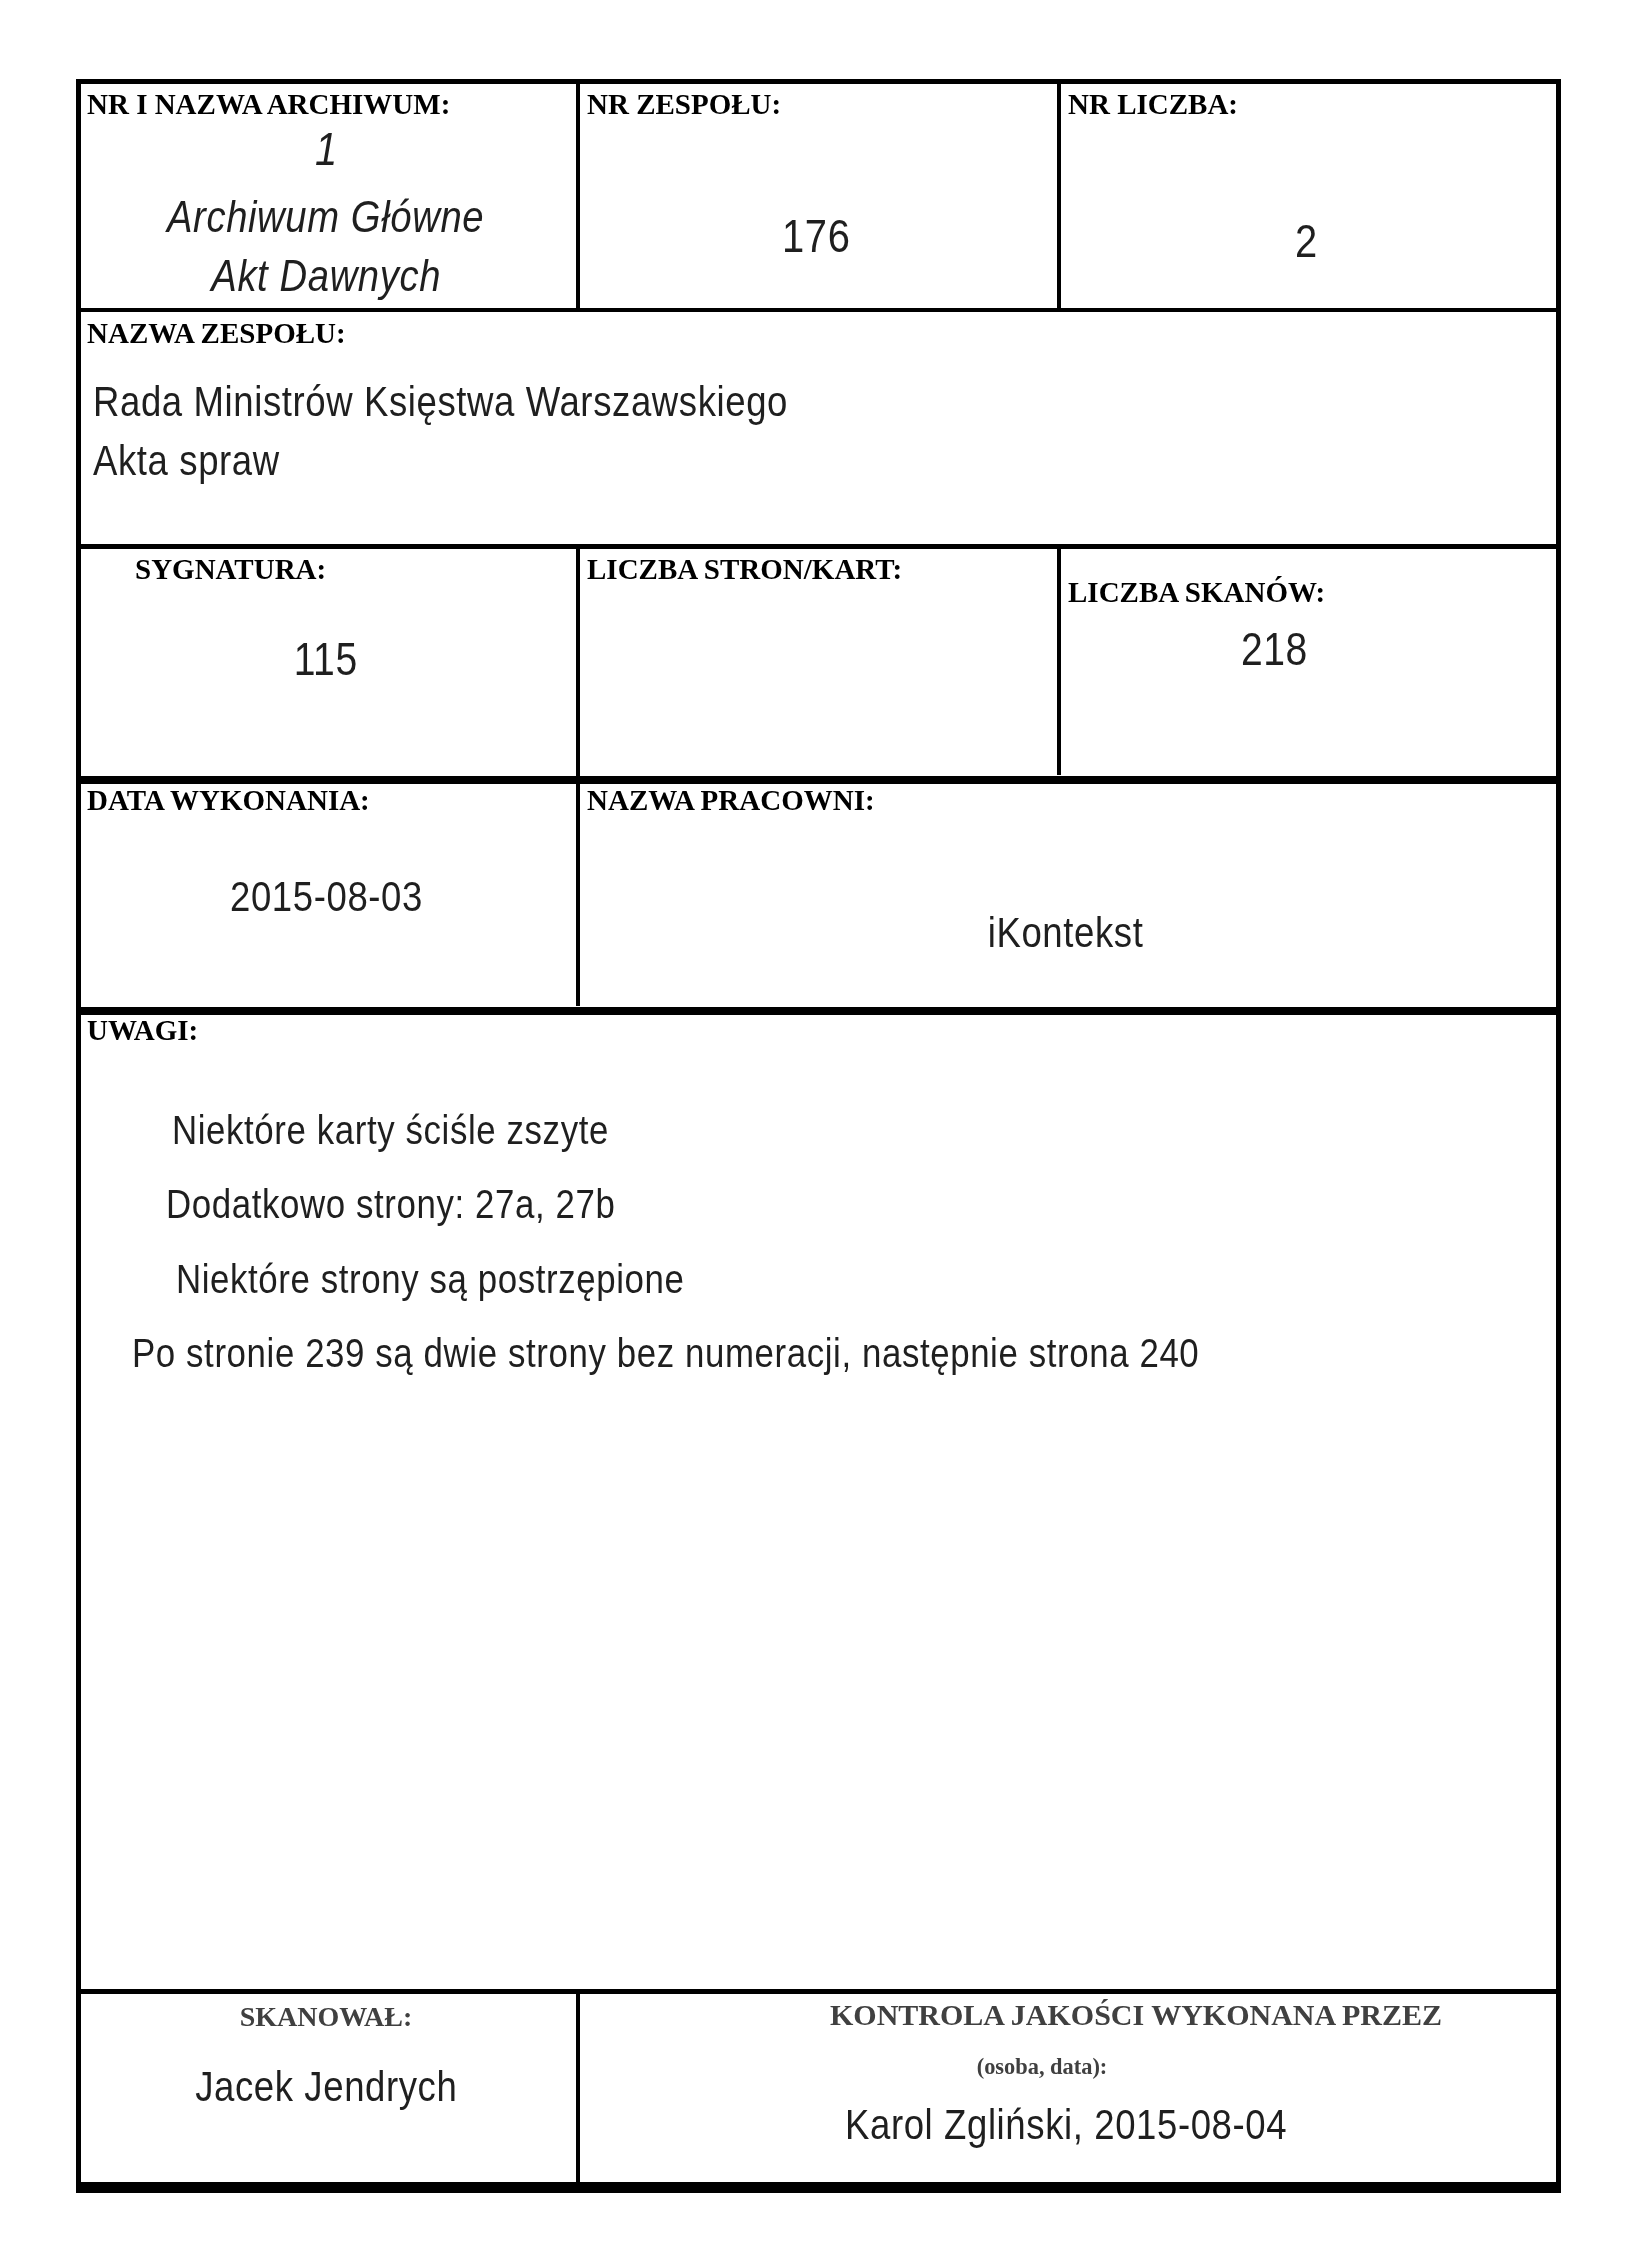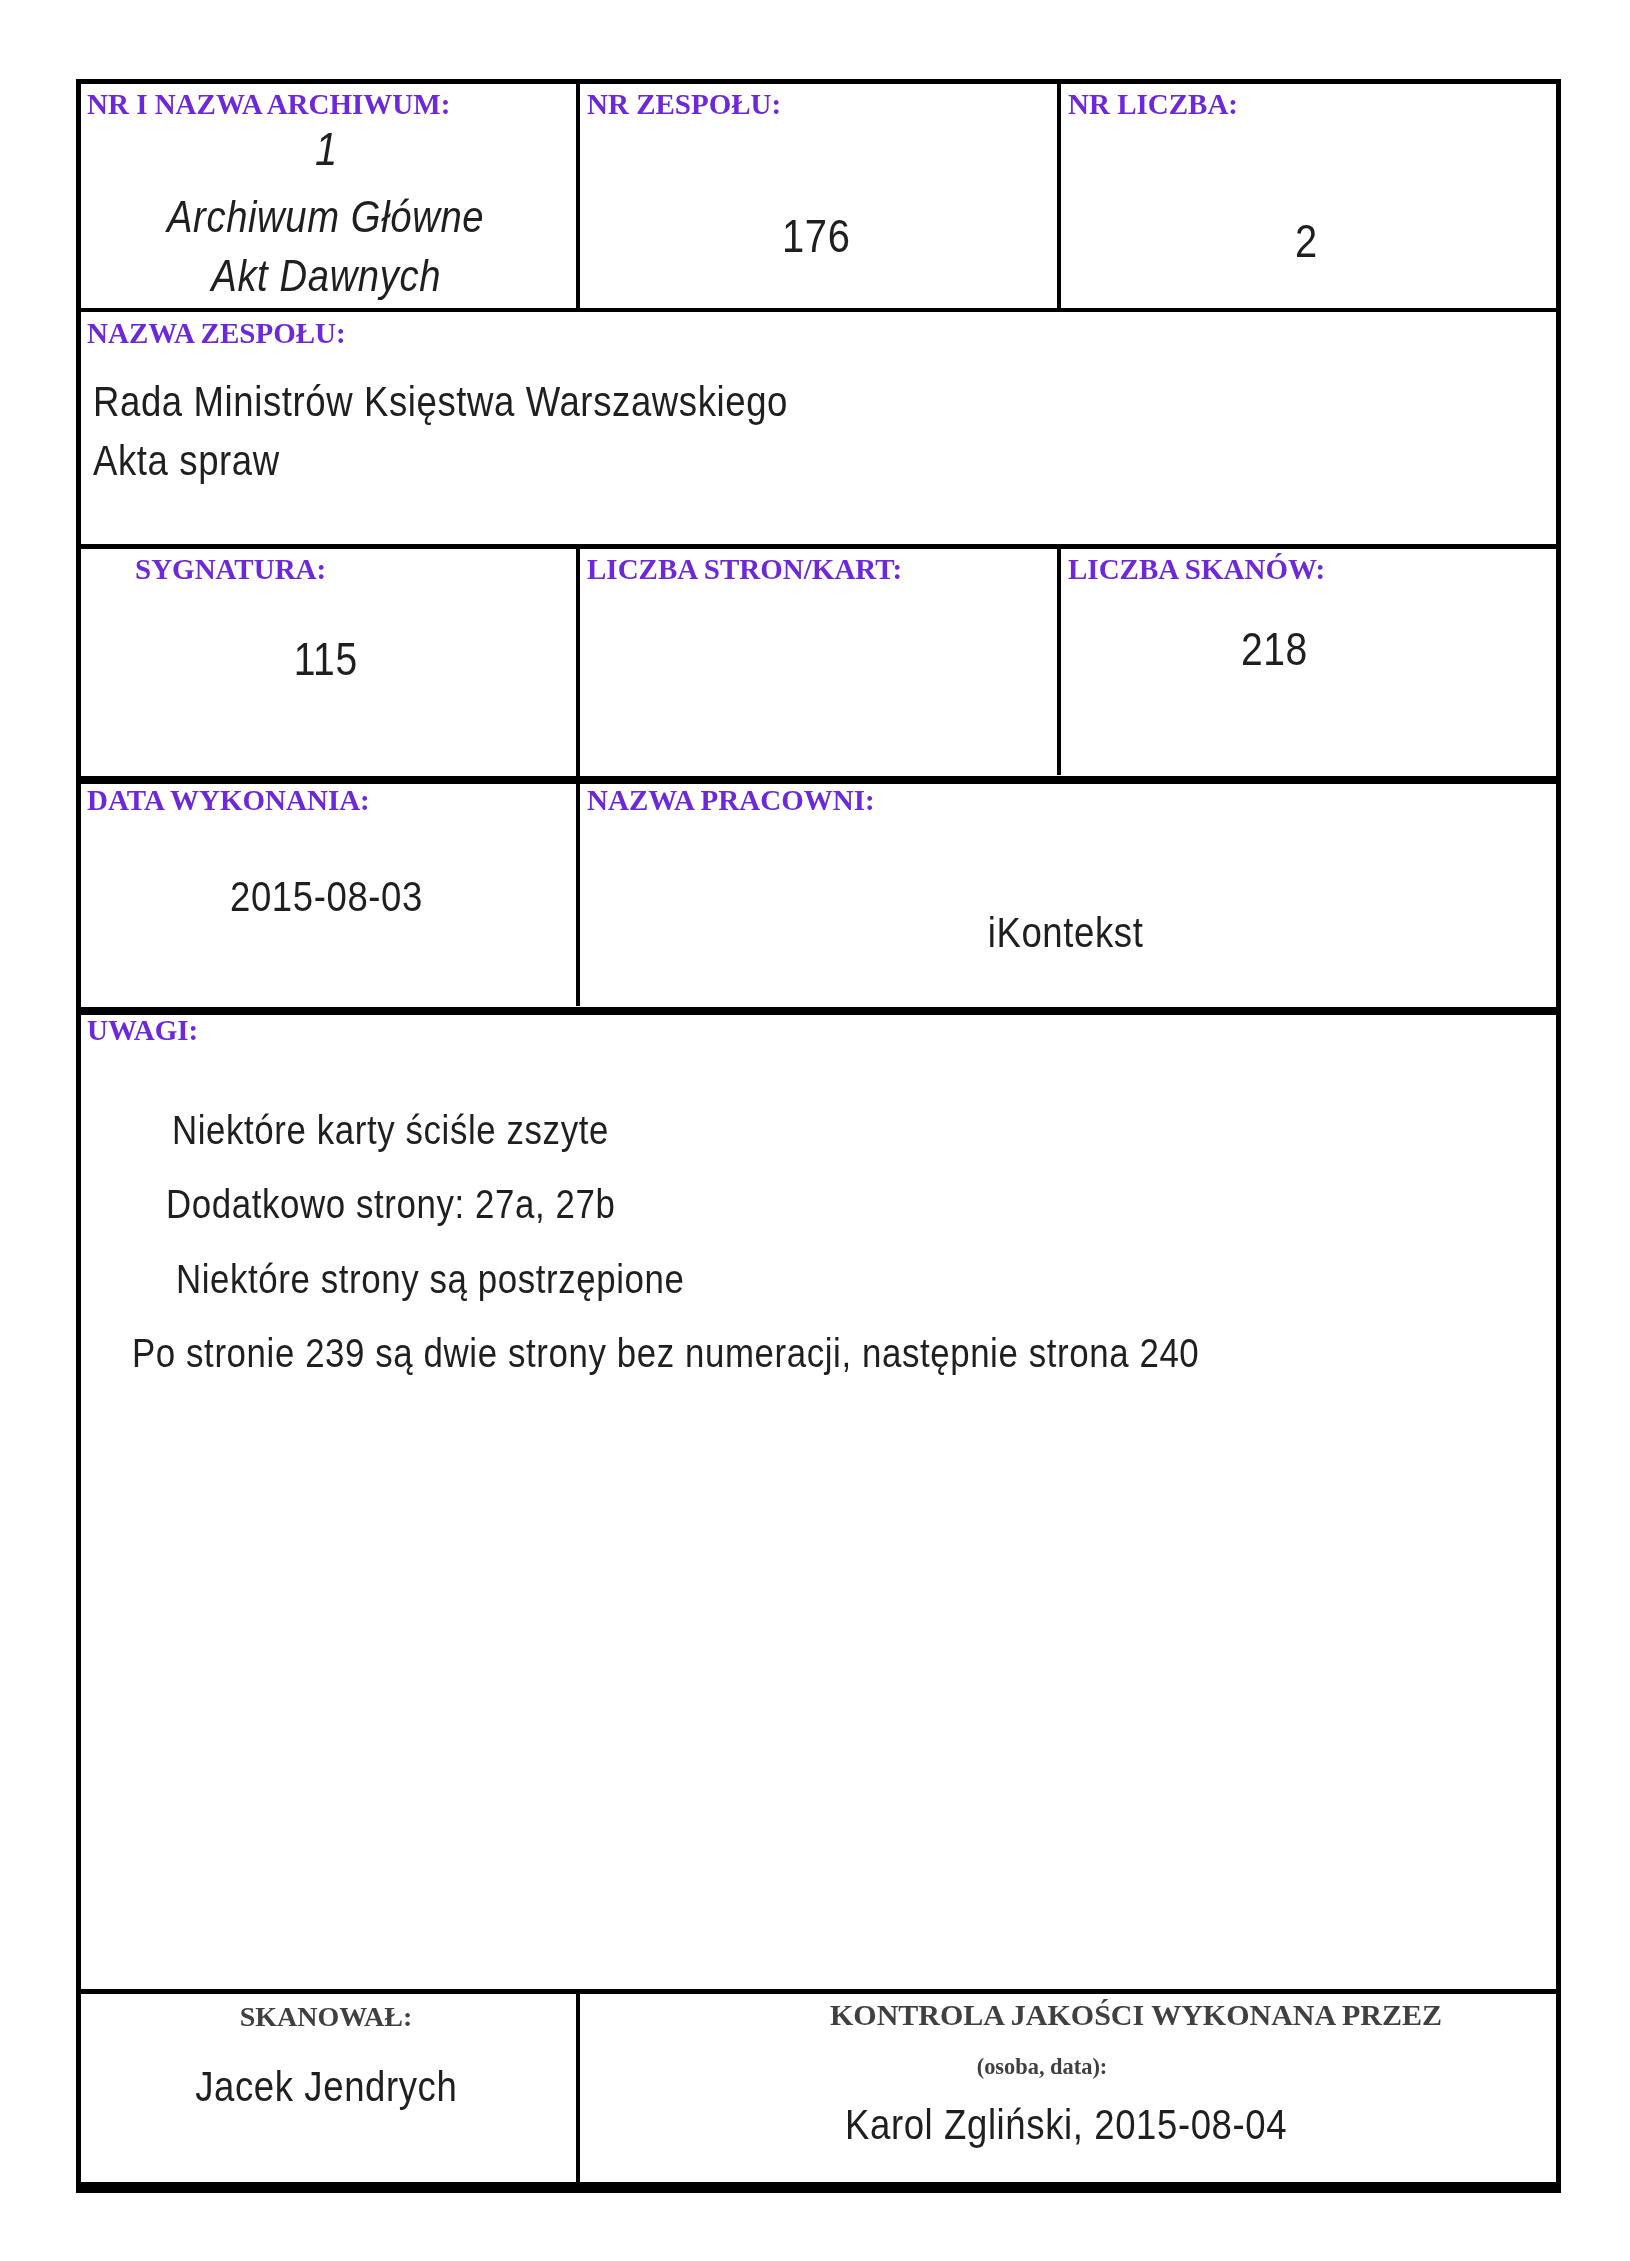--- a/index.html
+++ b/index.html
@@ -1,21 +1,21 @@
 <!DOCTYPE html>
 <html style="font-size:10.5px"><head>
 <meta charset="utf-8">
 <style>
   html,body{margin:0;padding:0;}
   body{width:1630px;height:2261px;background:#ffffff;position:relative;
        font-family:"Liberation Sans", sans-serif;}
   .page{position:absolute;inset:0;background:#fff;overflow:hidden;}
   .hline,.vline{position:absolute;background:#000;}
   .lbl{position:absolute;font-family:"Liberation Serif", serif;font-weight:700;
-       color:#6d28d9;line-height:1.05;white-space:nowrap;font-size:29px;}
+       color:#000000;line-height:1.05;white-space:nowrap;font-size:29px;}
   .cwrap{position:absolute;text-align:center;line-height:1;white-space:nowrap;}
   .lwrap{position:absolute;line-height:1;white-space:nowrap;}
   .val{display:inline-block;font-family:"Liberation Sans", sans-serif;color:#1f1f1f;
        transform:scaleX(0.85);transform-origin:center center;letter-spacing:0.7px;line-height:1;}
   .val-left{transform-origin:left center;}
   .it{font-style:italic;}
   .lblc{font-family:"Liberation Serif", serif;font-weight:700;color:#404040;line-height:1.05;}
 </style>
 </head>
 <body>
@@ -68,21 +68,21 @@
     <span class="val val-left">Akta spraw</span>
   </div>
 
   <div class="lbl" style="left:87px;top:554px;margin-left:48px;">SYGNATURA:</div>
   <div class="cwrap" style="left:76px;top:636px;width:500px;font-size:46px;">
     <span class="val">115</span>
   </div>
 
   <div class="lbl" style="left:587px;top:554px;">LICZBA STRON/KART:</div>
 
-  <div class="lbl" style="left:1068px;top:554px;">LICZBA SKANÓW:</div>
+  <div class="lbl" style="left:1068px;top:577px;">LICZBA SKANÓW:</div>
   <div class="cwrap" style="left:1057px;top:626px;width:435px;font-size:46px;">
     <span class="val">218</span>
   </div>
 
   <div class="lbl" style="left:87px;top:785px;">DATA WYKONANIA:</div>
   <div class="cwrap" style="left:76px;top:867px;width:500px;font-size:43px;margin-top:8px;">
     <span class="val">2015-08-03</span>
   </div>
 
   <div class="lbl" style="left:587px;top:785px;">NAZWA PRACOWNI:</div>

